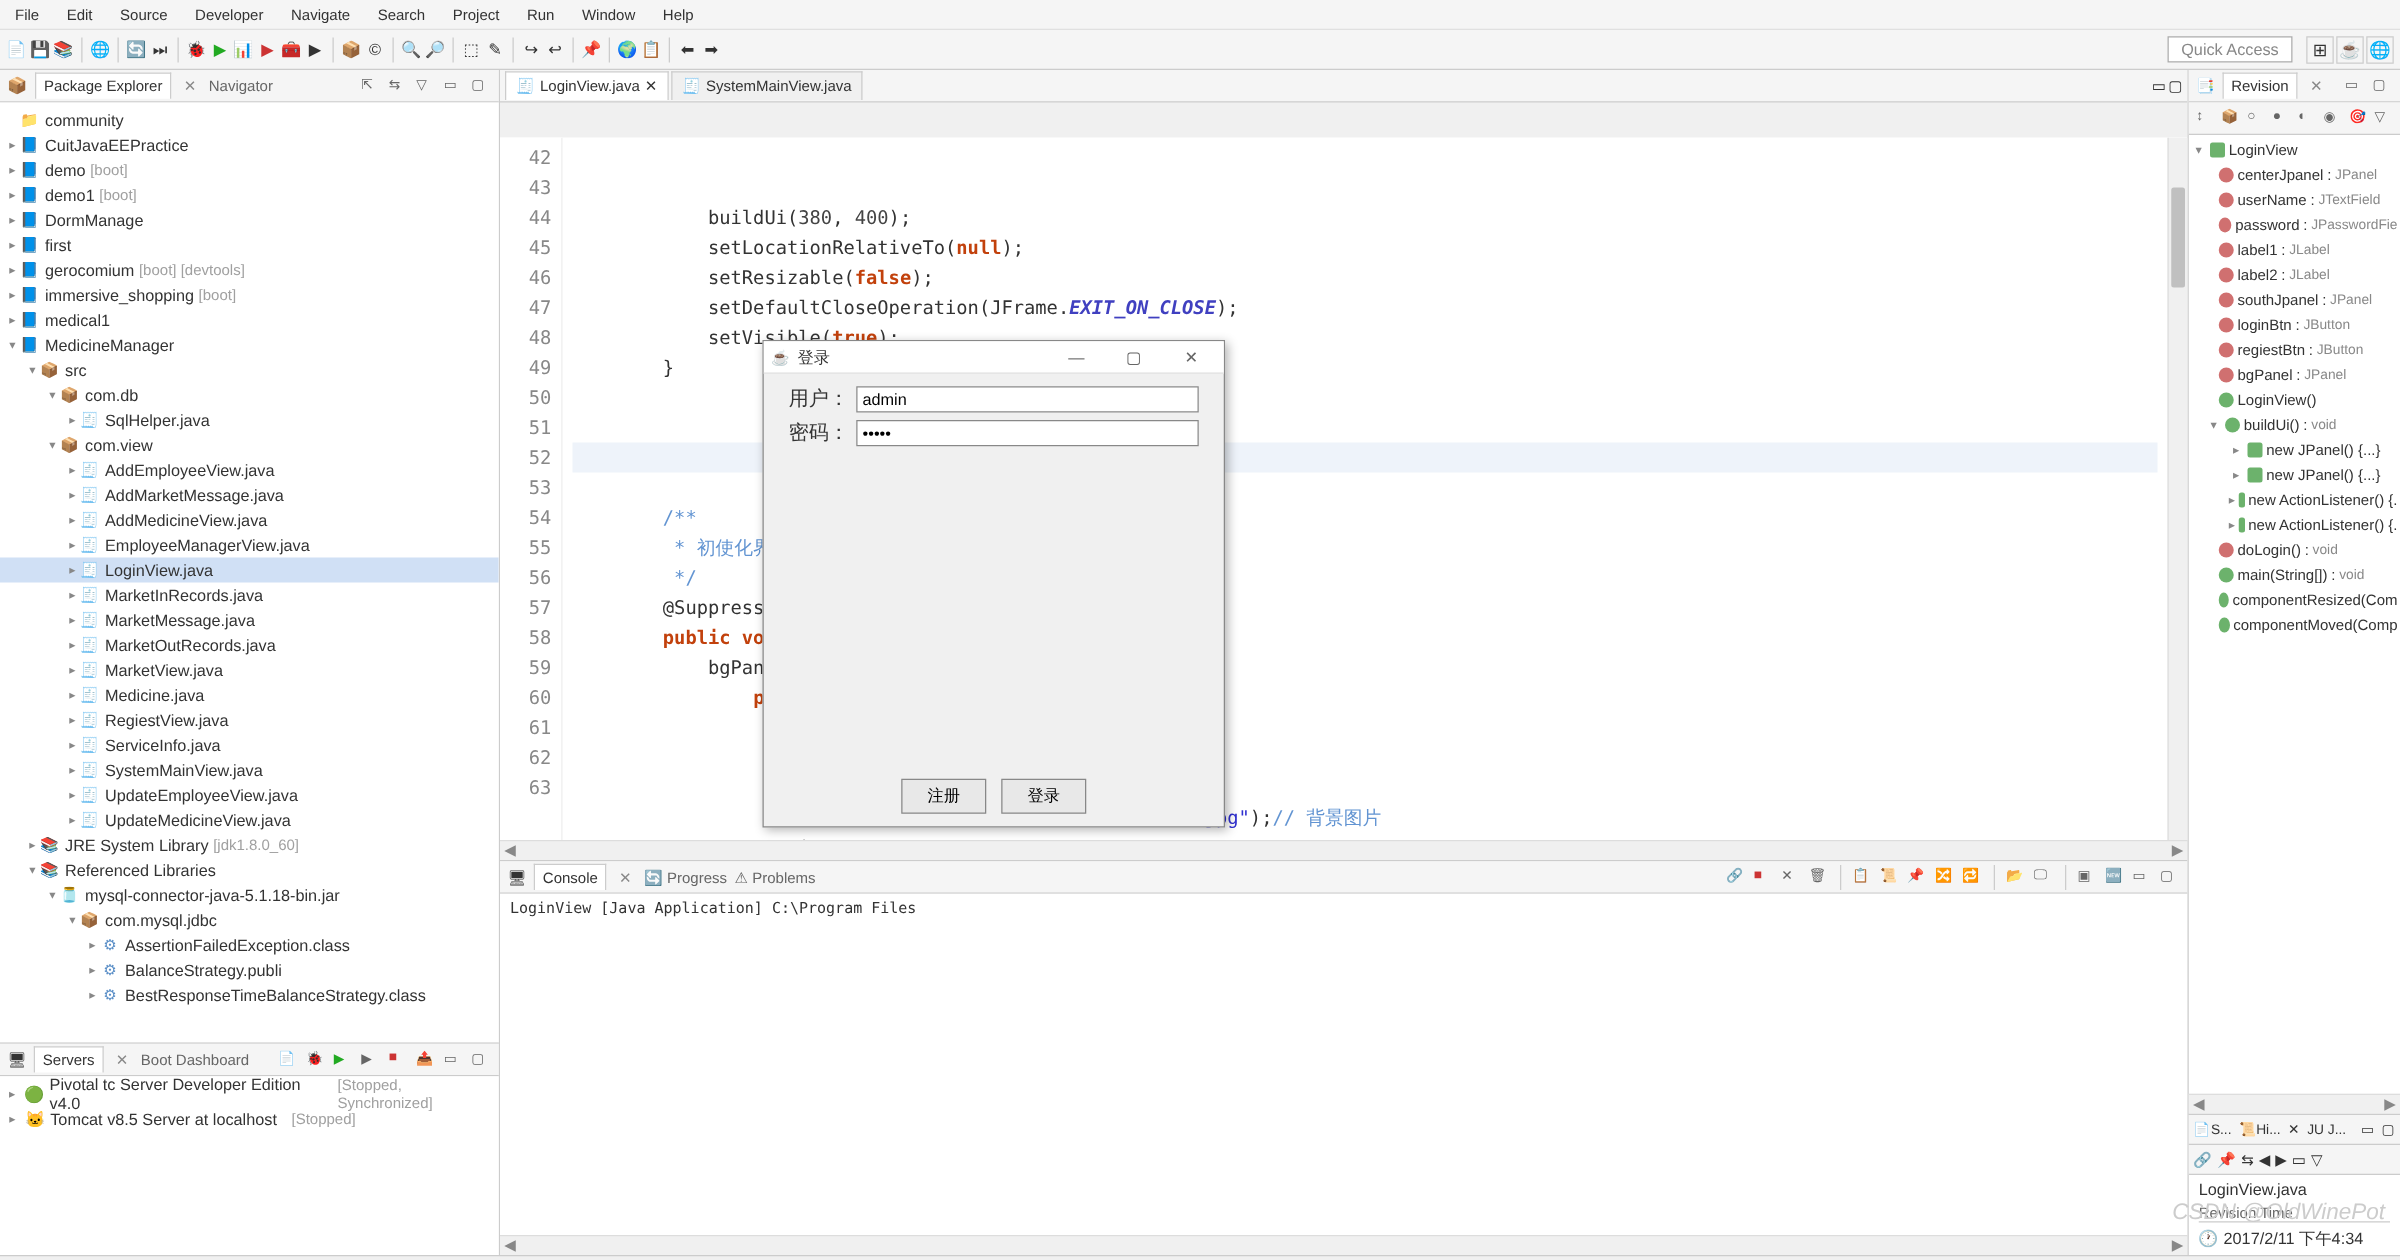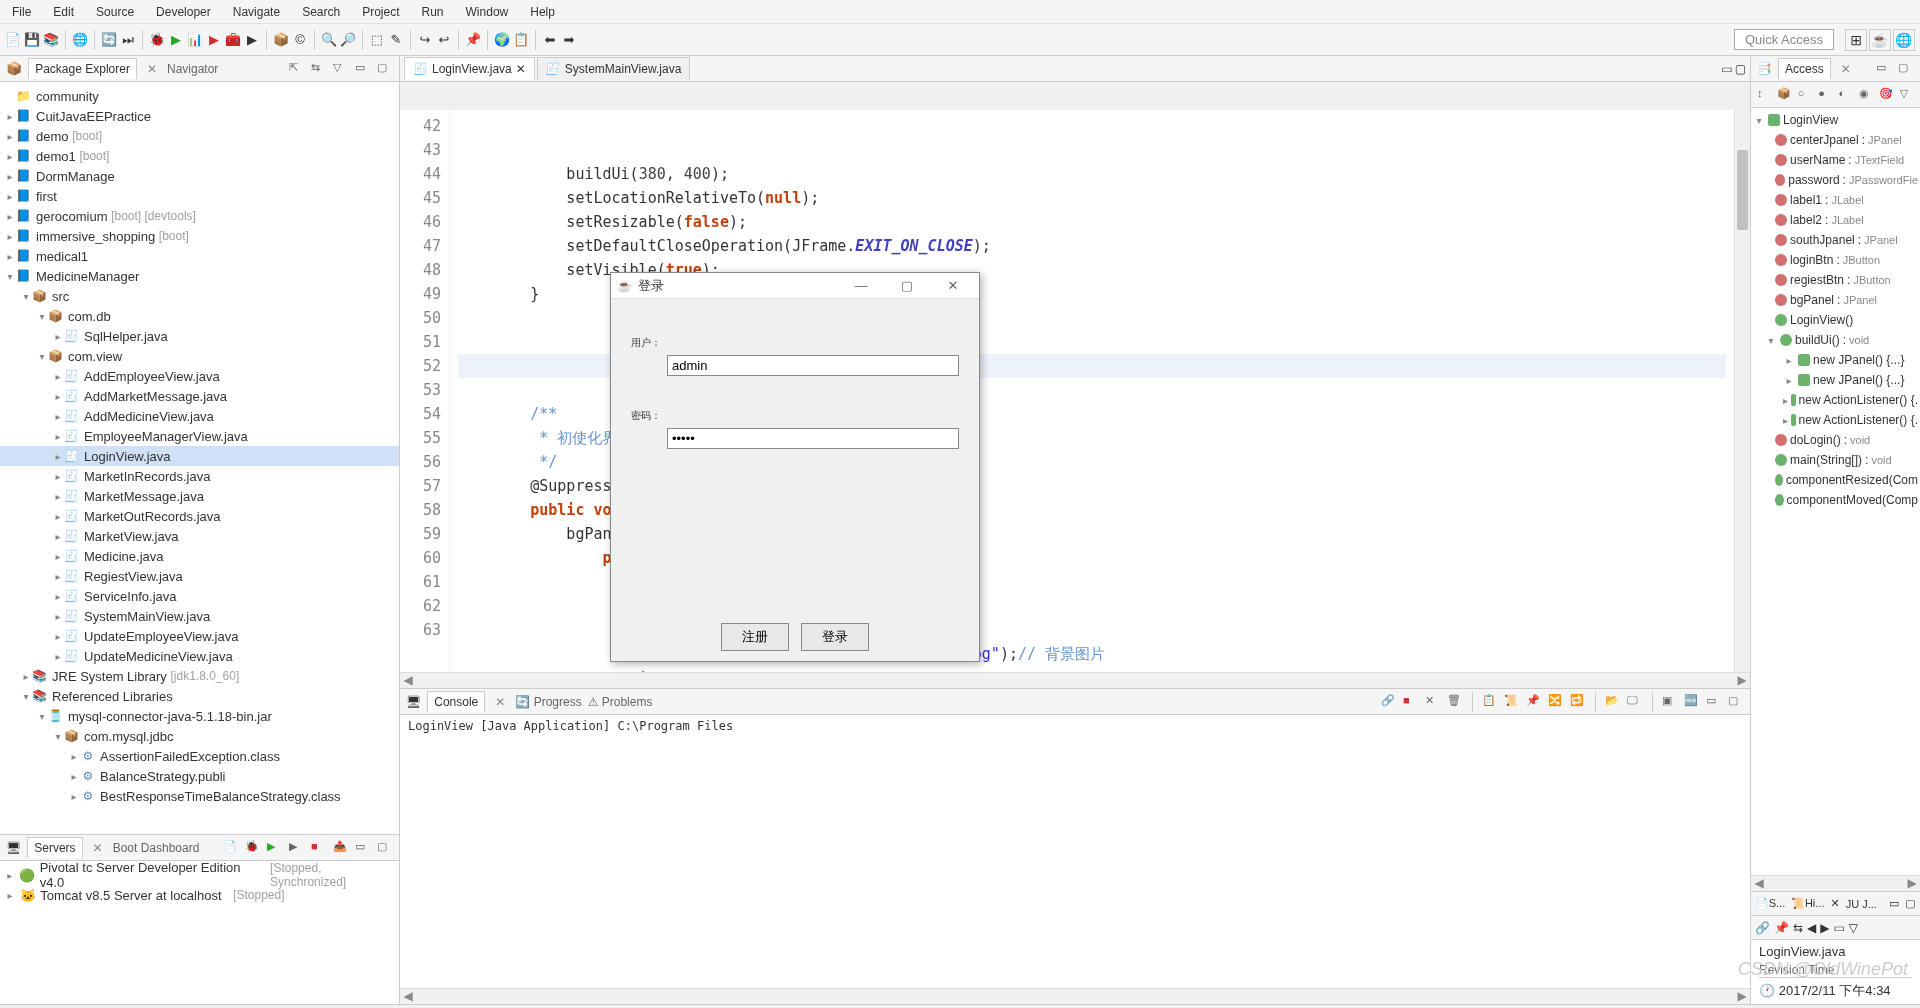--- a/index.html
+++ b/index.html
@@ -68,22 +68,22 @@
 .hist-body { padding: 4px 8px; font-size: 13px; }
 .statusbar { height: 24px; background: #f0f0f0; border-top: 1px solid #ccc; display: flex; align-items: center; font-size: 12px; padding: 0 8px; gap: 40px; justify-content: flex-end; }
 .watermark { position: absolute; right: 12px; bottom: 28px; font-size: 18px; color: #ccc; font-style: italic; pointer-events: none; }
 .login-dialog { position: absolute; left: 610px; top: 272px; width: 370px; height: 390px; background: #f0f0f0; border: 1px solid #888; box-shadow: 2px 2px 8px rgba(0,0,0,.3); display: flex; flex-direction: column; }
 .dlg-title { height: 26px; background: #fff; display: flex; align-items: center; padding: 0 6px; gap: 6px; border-bottom: 1px solid #ddd; }
 .dlg-title .t-txt { flex: 1; font-size: 13px; }
 .dlg-title .t-btn { width: 40px; text-align: center; font-size: 13px; cursor: default; color: #666; }
 .dlg-header { text-align: center; padding: 6px; font-size: 18px; font-weight: bold; color: #2db22d; }
 .dlg-form { padding: 10px 20px; }
 .dlg-field { display: flex; align-items: center; margin-bottom: 6px; gap: 6px; }
-.dlg-field label { font-size: 10px; }
-.dlg-field input { flex: 1; border: 1px solid #888; padding: 2px 4px; font-size: 13px; margin-top: 46px; }
+.dlg-field label { font-size: 16px; }
+.dlg-field input { flex: 1; border: 1px solid #888; padding: 2px 4px; font-size: 13px; }
 .dlg-buttons { margin-top: auto; padding: 10px; display: flex; justify-content: center; gap: 12px; }
 .dlg-buttons button { padding: 4px 20px; border: 1px solid #888; background: #e8e8e8; font-size: 13px; cursor: default; }
 </style>
 </head>
 <body>
 
 <div class="menubar">
   <span>File</span>
   <span>Edit</span>
   <span>Source</span>
@@ -447,21 +447,21 @@
     <div class="ed-hscroll">
         <span class="lar">◀</span>
         <span style="flex:1"></span>
         <span class="lar">▶</span>
       </div>
   </div>
 
   <div class="right">
     <div class="pane-head">
       <span>📑</span>
-      <span class="tab">Access</span>
+      <span class="tab">Revision</span>
       <span class="x">✕</span>
       <span class="spacer"></span>
       <span class="btn">▭</span>
       <span class="btn">▢</span>
     </div>
     <div class="pane-head" style="border-top:none">
       <span class="btn">↕</span>
       <span class="btn">📦</span>
       <span class="btn">○</span>
       <span class="btn">●</span>

